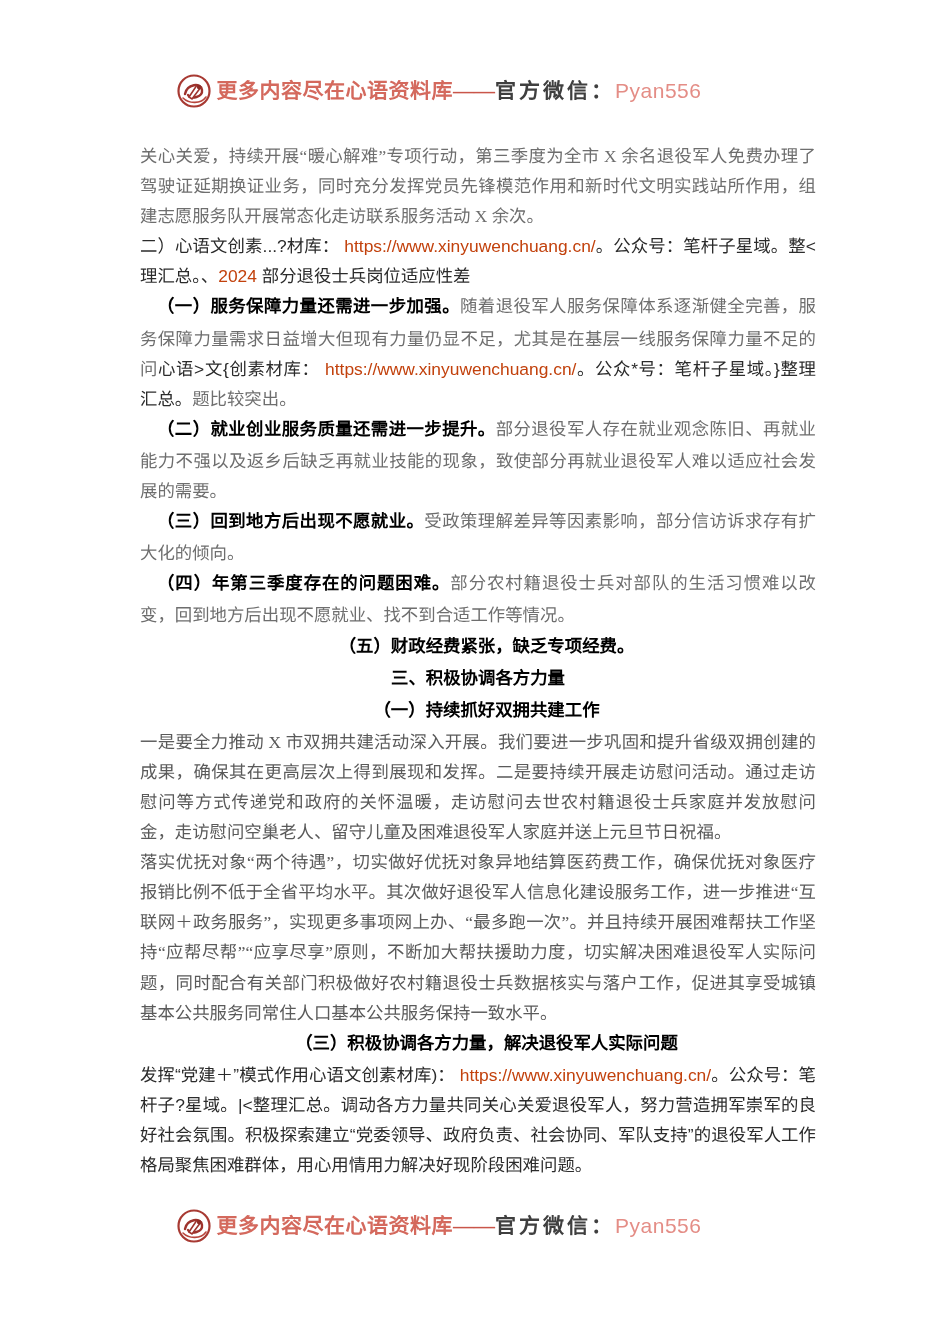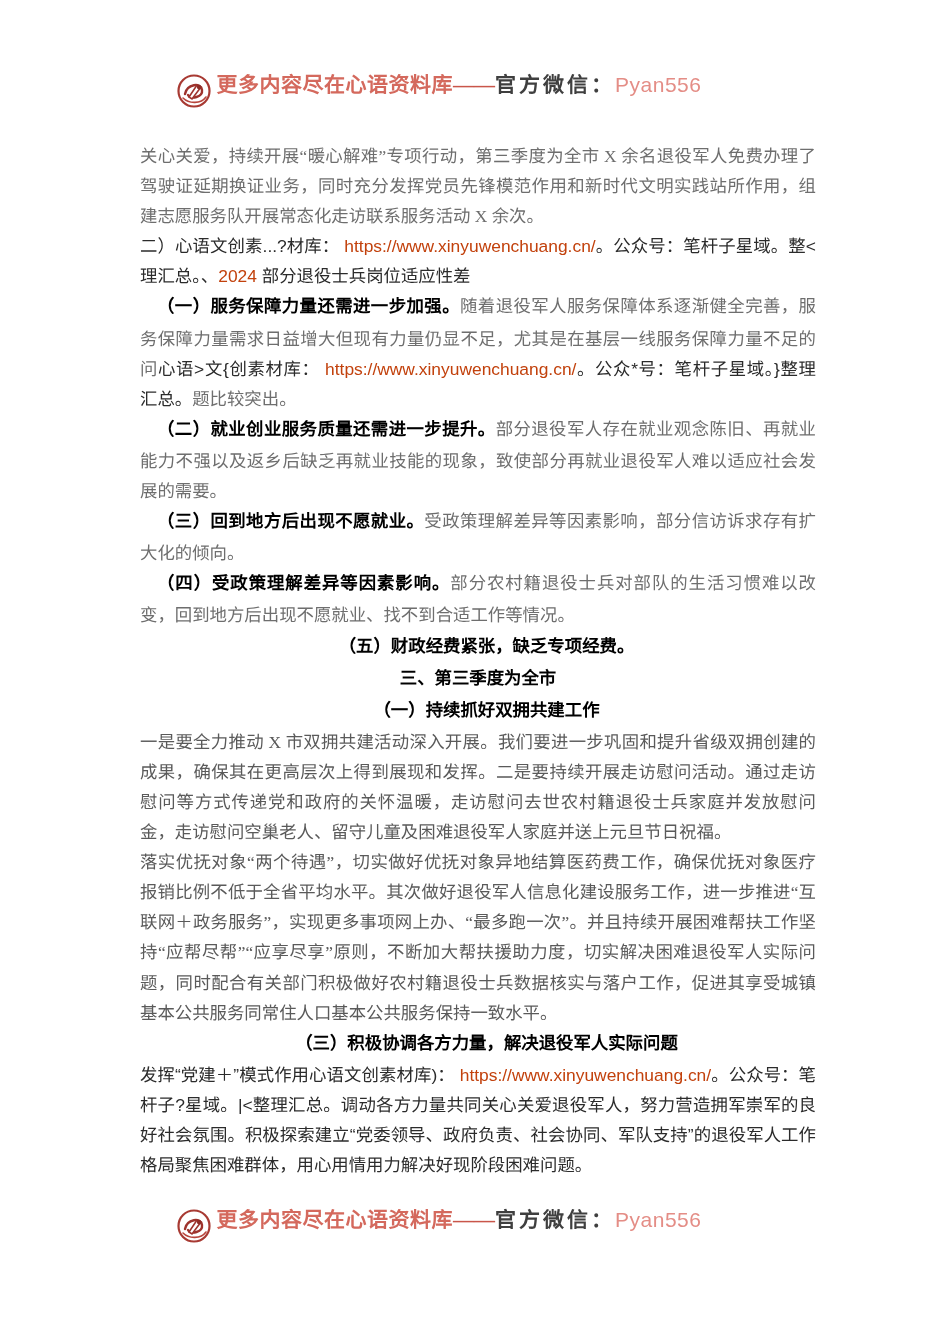--- a/index.html
+++ b/index.html
@@ -21,20 +21,21 @@
     inset: 0;
     background: #ffffff;
   }
 
   
   .watermark {
     position: absolute;
     left: 0;
     width: 878px;
     display: flex;
+    align-items: center;
     justify-content: center;
     gap: 6px;
     user-select: none;
   }
   .watermark-top { top: 74px; }
   .watermark-bottom { top: 1209px; }
 
   .wm-logo {
     width: 34px;
     height: 34px;
@@ -151,23 +152,23 @@
       <span class="wm-cn">更多内容尽在心语资料库</span><span class="wm-dash">——</span><span class="wm-wechat">官方微信：</span><span class="wm-id">Pyan556</span>
     </span>
   </div>
 
   <div class="doc-body">
       <p class="para"><span class="serif">关心关爱，持续开展“暖心解难”专项行动，第三季度为全市 X 余名退役军人免费办理了驾驶证延期换证业务，同时充分发挥党员先锋模范作用和新时代文明实践站所作用，组建志愿服务队开展常态化走访联系服务活动 X 余次。</span></p>
       <p class="promo"><span class="sans">二）心语文创素...?材库：</span><span class="url"> https://www.xinyuwenchuang.cn/</span><span class="sans">。公众号：笔杆子星域。整&lt;理汇总。、</span><span class="url">2024 </span><span class="sans">部分退役士兵岗位适应性差</span></p>
       <p class="para" style="text-indent: 17px;"><span class="sans-bold">（一）服务保障力量还需进一步加强。</span><span class="serif">随着退役军人服务保障体系逐渐健全完善，服务保障力量需求日益增大但现有力量仍显不足，尤其是在基层一线服务保障力量不足的问</span><span class="sans">心语&gt;文{创素材库：</span><span class="url"> https://www.xinyuwenchuang.cn/</span><span class="sans">。公众*号：笔杆子星域。}整理汇总。</span><span class="serif">题比较突出。</span></p>
       <p class="para" style="text-indent: 17px;"><span class="sans-bold">（二）就业创业服务质量还需进一步提升。</span><span class="serif">部分退役军人存在就业观念陈旧、再就业能力不强以及返乡后缺乏再就业技能的现象，致使部分再就业退役军人难以适应社会发展的需要。</span></p>
       <p class="para" style="text-indent: 17px;"><span class="sans-bold">（三）回到地方后出现不愿就业。</span><span class="serif">受政策理解差异等因素影响，部分信访诉求存有扩大化的倾向。</span></p>
-      <p class="para" style="text-indent: 17px;"><span class="sans-bold">（四）受政策理解差异等因素影响。</span><span class="serif">部分农村籍退役士兵对部队的生活习惯难以改变，回到地方后出现不愿就业、找不到合适工作等情况。</span></p>
+      <p class="para" style="text-indent: 17px;"><span class="sans-bold">（四）年第三季度存在的问题困难。</span><span class="serif">部分农村籍退役士兵对部队的生活习惯难以改变，回到地方后出现不愿就业、找不到合适工作等情况。</span></p>
       <p class="heading" style="text-indent: 17px;"><span class="sans-bold">（五）财政经费紧张，缺乏专项经费。</span></p>
-      <p class="heading"><span class="sans-bold">三、第三季度为全市</span></p>
+      <p class="heading"><span class="sans-bold">三、积极协调各方力量</span></p>
       <p class="heading" style="text-indent: 17px;"><span class="sans-bold">（一）持续抓好双拥共建工作</span></p>
       <p class="para"><span class="serif-dark">一是要全力推动 X 市双拥共建活动深入开展。我们要进一步巩固和提升省级双拥创建的成果，确保其在更高层次上得到展现和发挥。二是要持续开展走访慰问活动。通过走访慰问等方式传递党和政府的关怀温暖，走访慰问去世农村籍退役士兵家庭并发放慰问金，走访慰问空巢老人、留守儿童及困难退役军人家庭并送上元旦节日祝福。</span></p>
       <p class="para"><span class="serif-dark">落实优抚对象“两个待遇”，切实做好优抚对象异地结算医药费工作，确保优抚对象医疗报销比例不低于全省平均水平。其次做好退役军人信息化建设服务工作，进一步推进“互联网＋政务服务”，实现更多事项网上办、“最多跑一次”。并且持续开展困难帮扶工作坚持“应帮尽帮”“应享尽享”原则，不断加大帮扶援助力度，切实解决困难退役军人实际问题，同时配合有关部门积极做好农村籍退役士兵数据核实与落户工作，促进其享受城镇基本公共服务同常住人口基本公共服务保持一致水平。</span></p>
       <p class="heading" style="text-indent: 17px;"><span class="sans-bold">（三）积极协调各方力量，解决退役军人实际问题</span></p>
       <p class="promo"><span class="sans">发挥“党建＋”模式作用心语文创素材库)：</span><span class="url"> https://www.xinyuwenchuang.cn/</span><span class="sans">。公众号：笔杆子?星域。|&lt;整理汇总。调动各方力量共同关心关爱退役军人，努力营造拥军崇军的良好社会氛围。积极探索建立“党委领导、政府负责、社会协同、军队支持”的退役军人工作格局聚焦困难群体，用心用情用力解决好现阶段困难问题。</span></p>
     </div>
 
   <div class="watermark watermark-bottom">
     <span class="wm-logo">
       <svg viewBox="0 0 34 34" xmlns="http://www.w3.org/2000/svg">

